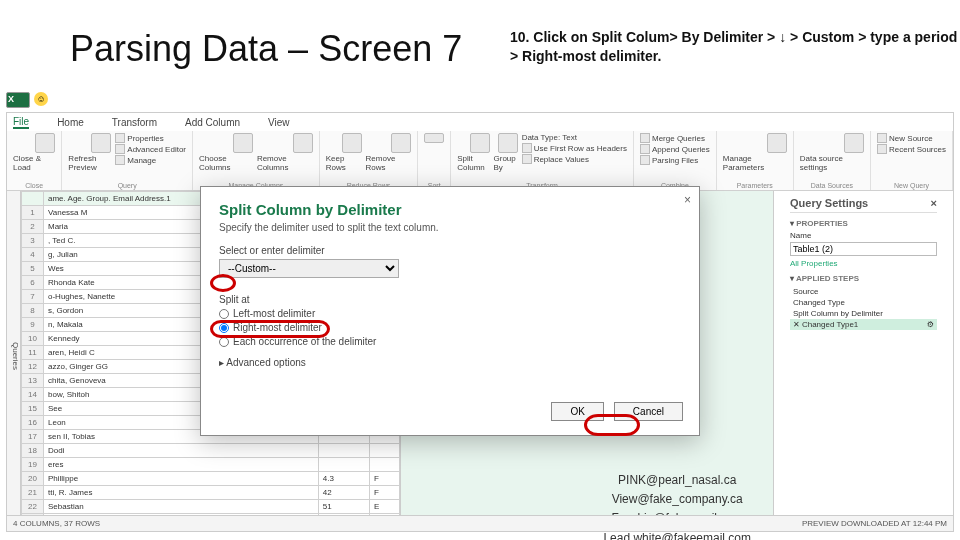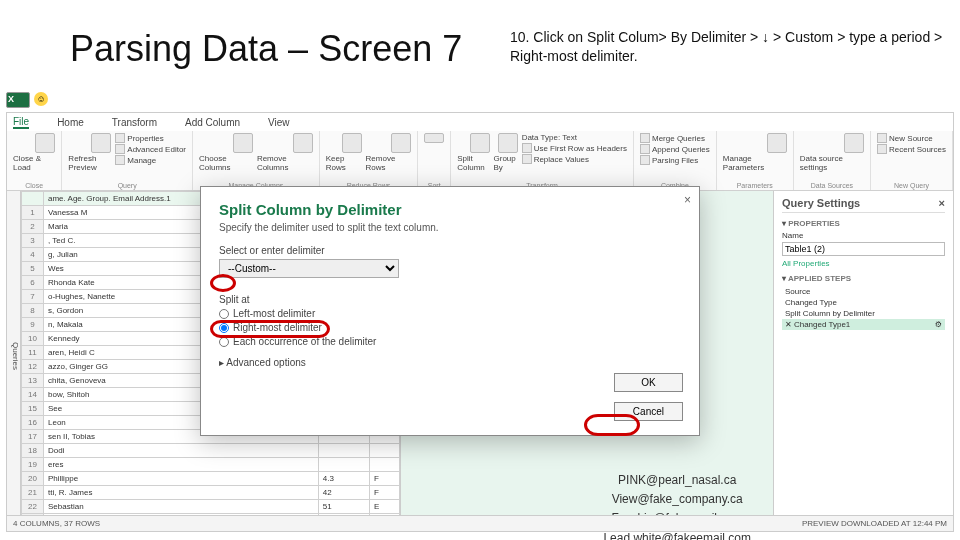--- a/index.html
+++ b/index.html
@@ -1,19 +1,19 @@
 <!DOCTYPE html>
 <html><head>
 <meta charset="utf-8">
 <style>
 * { margin:0; padding:0; box-sizing:border-box; font-family:"Segoe UI",Arial,sans-serif; }
 html,body { width:960px; height:540px; overflow:hidden; background:#fff; }
 
 #slide-title { position:absolute; left:70px; top:28px; font-size:36px; font-weight:400; color:#111; line-height:1.15; }
-#slide-instr-10 { position:absolute; left:510px; top:28px; font-size:14px; font-weight:400; color:#111; line-height:1.35; }
+#slide-instr-10 { position:absolute; left:510px; top:28px; font-size:14px; font-weight:700; color:#111; line-height:1.35; }
 
 #thumb { position:absolute; left:6px; top:92px; width:24px; height:16px; background:#1d6f42; border:1px solid #999; border-radius:2px; }
 #thumb::after { content:"X"; color:#fff; font-size:9px; font-weight:bold; position:absolute; left:1px; top:1px; }
 #smiley { position:absolute; left:34px; top:92px; width:14px; height:14px; border-radius:50%; background:#ffd54a; font-size:9px; line-height:14px; text-align:center; }
 
 #pq-window { position:absolute; left:6px; top:112px; right:6px; bottom:8px; background:#fff; border:1px solid #ccc; }
 
 #tabs { height:18px; background:#fff; font-size:10px; color:#444; display:flex; align-items:center; gap:28px; padding-left:6px; }
 #tabs .tab.active { color:#1a7a4c; border-bottom:2px solid #1a7a4c; }
 
@@ -32,41 +32,41 @@
 #queries-tab { width:14px; background:#f4f4f4; border-right:1px solid #ccc; writing-mode:vertical-rl; font-size:8px; color:#555; text-align:center; padding-top:6px; }
 
 #grid { width:380px; border-right:1px solid #ccc; overflow:hidden; font-size:8px; color:#333; }
 #grid table { border-collapse:collapse; width:100%; }
 #grid th,#grid td { border:1px solid #d0d0d0; padding:1px 4px; height:14px; text-align:left; background:#fff; }
 #grid th { background:#eaf7ef; font-weight:normal; }
 #grid td.rownum { background:#f0f0f0; text-align:center; width:22px; color:#777; }
 
 #preview-area { flex:1; background:#e8f5ee; }
 
-#settings { width:180px; background:#fff; border-left:1px solid #ccc; padding:6px 8px; font-size:9px; color:#333; }
+#settings { width:180px; background:#fff; border-left:1px solid #ccc; padding:6px 16px; font-size:9px; color:#333; }
 #settings h3 { font-size:11px; color:#555; border-bottom:1px solid #ddd; padding-bottom:3px; display:flex; justify-content:space-between; }
 .sect { margin-top:6px; }
 .sect .hdr { font-size:8px; color:#777; font-weight:bold; }
 .sect .hdr::before { content:"▾ "; color:#555; }
 .name-input { width:100%; font-size:9px; padding:1px 2px; border:1px solid #bbb; margin-top:2px; }
 #steps { list-style:none; margin-top:3px; }
 #steps li { padding:1px 3px; font-size:8px; }
 #steps li.active { background:#cfeede; display:flex; justify-content:space-between; }
 
 #dialog { position:absolute; left:200px; top:186px; width:500px; height:250px; background:#fff; border:1px solid #888; box-shadow:0 6px 24px rgba(0,0,0,.25); z-index:50; padding:14px 18px 12px; }
 #dialog .dclose { position:absolute; right:8px; top:6px; font-size:12px; color:#666; cursor:pointer; }
 #dialog h2 { font-size:15px; color:#1a7a4c; font-weight:600; }
 #dialog .dsub { font-size:10px; color:#555; margin-top:4px; }
 #dialog label { font-size:10px; color:#444; display:block; margin-top:12px; }
 #dialog select { width:180px; font-size:10px; padding:2px 4px; margin-top:3px; border:1px solid #aaa; }
 .radio-row { font-size:10px; color:#444; display:flex; align-items:center; gap:4px; margin-top:3px; }
 .radio-row input { width:10px; height:10px; }
 #dialog .adv { font-size:10px; color:#444; margin-top:10px; }
 #dialog .adv::before { content:"▸ "; }
-#dialog .dbtns { position:absolute; right:16px; bottom:14px; display:flex; gap:10px;flex-direction:column; }
+#dialog .dbtns { position:absolute; right:16px; bottom:14px; display:flex; gap:10px; }
 #dialog .dbtn { font-size:10px; padding:3px 18px; border:1px solid #888; background:#f4f4f4; cursor:pointer; }
 
 #statusbar { position:absolute; left:0; right:0; bottom:0; height:16px; background:#f4f4f4; border-top:1px solid #ccc; font-size:8px; color:#555; display:flex; align-items:center; justify-content:space-between; padding:0 6px; }
 
 .anno-circle { position:absolute; border:3px solid #c00; border-radius:50%; z-index:60; pointer-events:none; }
 #anno-custom { left:210px; top:274px; width:26px; height:18px; }
 #anno-right { left:210px; top:320px; width:120px; height:18px; border-radius:12px/10px; }
 #anno-ok { left:584px; top:414px; width:56px; height:22px; border-radius:14px/11px; }
 </style>
 </head>

